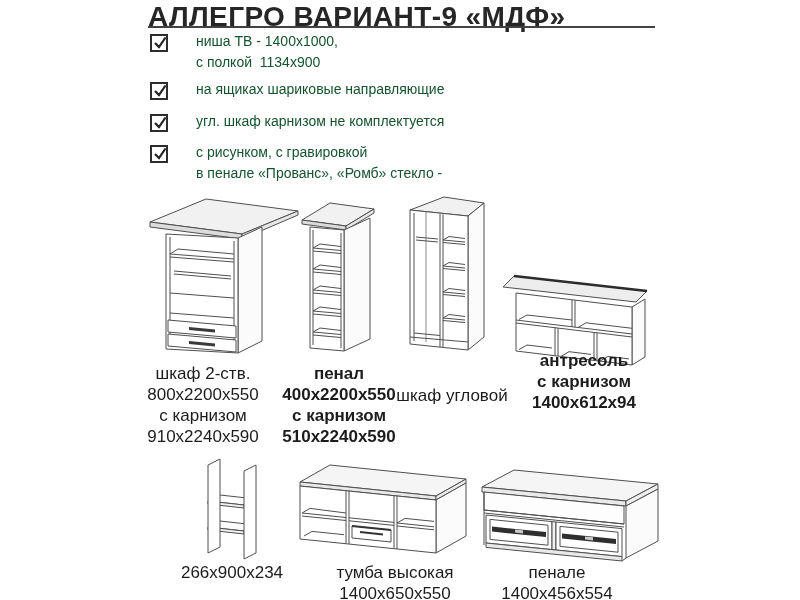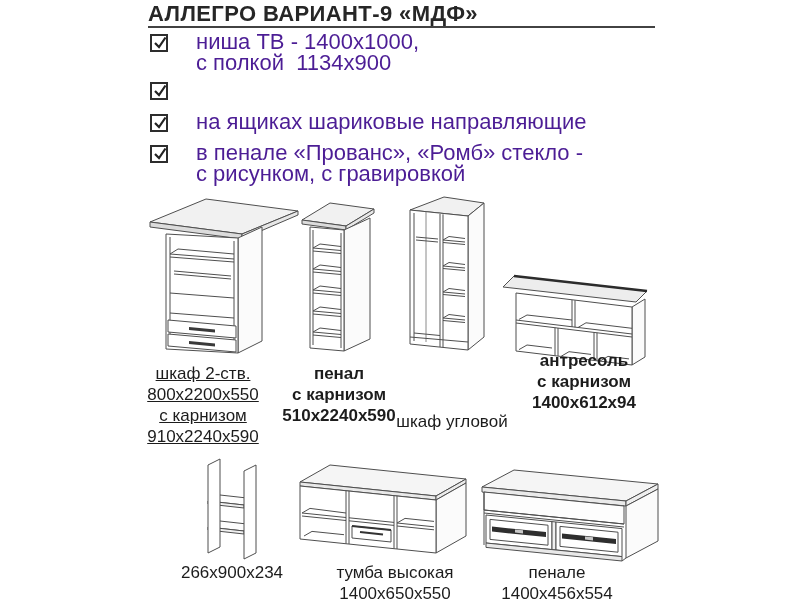--- a/index.html
+++ b/index.html
@@ -2,31 +2,31 @@
 <html><head>
 <meta charset="utf-8">
 <style>
   html,body { margin:0; padding:0; background:#ffffff; }
   .page {
     position:relative; width:800px; height:600px; background:#fff;
     font-family:"Liberation Sans", sans-serif; color:#1c1c1c; overflow:hidden;
   }
   .title {
     position:absolute; left:148px; top:1px; margin:0;
-    font-size:22px; font-weight:600; letter-spacing:0.4px;
+    font-size:28px; font-weight:600; letter-spacing:0.4px;
     color:#262626; white-space:nowrap;
   }
   .rule { position:absolute; left:148px; top:26px; width:507px; height:2px; background:#424242; }
 
   .checkbox {
     position:absolute; width:14px; height:14px; border:2px solid #2d2d2d; background:#fff;
   }
   .checkbox svg { position:absolute; left:0; top:-1px; }
   .feature-text {
-    position:absolute; font-size:22px; line-height:21px; white-space:nowrap; color:#4c1d95;
+    position:absolute; font-size:14px; line-height:21px; white-space:nowrap; color:#14532d;
   }
   .feature-text span { display:block; }
 
   .fig { position:absolute; }
   .fig svg { display:block; }
   .fig-label {
     position:absolute; text-align:center; font-size:17px; line-height:21px; color:#1c1c1c;
   }
   .fig-label span { display:block; white-space:nowrap; }
 </style>
@@ -46,38 +46,41 @@
   <div class="feature-text" style="left:196px;top:31px;">
     <span>ниша ТВ - 1400х1000,</span>
     <span>с полкой &nbsp;1134х900</span>
   </div>
 
   <div class="checkbox" style="left:150px;top:82px;">
     <svg width="16" height="16" viewBox="0 0 16 16">
         <path d="M3 8 L7 12 L13.5 2.5" stroke="#222" stroke-width="2.2" fill="none"></path>
       </svg>
   </div>
-  <div class="feature-text" style="left:196px;top:79px;margin-top:32px;">
+  <div class="feature-text" style="left:196px;top:79px;">
     <span>на ящиках шариковые направляющие</span>
   </div>
 
   <div class="checkbox" style="left:150px;top:114px;">
     <svg width="16" height="16" viewBox="0 0 16 16">
         <path d="M3 8 L7 12 L13.5 2.5" stroke="#222" stroke-width="2.2" fill="none"></path>
       </svg>
   </div>
+  <div class="feature-text" style="left:196px;top:111px;">
+    <span>угл. шкаф карнизом не комплектуется</span>
+  </div>
 
   <div class="checkbox" style="left:150px;top:145px;">
     <svg width="16" height="16" viewBox="0 0 16 16">
         <path d="M3 8 L7 12 L13.5 2.5" stroke="#222" stroke-width="2.2" fill="none"></path>
       </svg>
   </div>
   <div class="feature-text" style="left:196px;top:142px;">
+    <span>с рисунком, с гравировкой</span>
     <span>в пенале «Прованс», «Ромб» стекло -</span>
-    <span>с рисунком, с гравировкой</span>
   </div>
 
   <div class="fig" style="left:146px;top:192px;">
     <svg width="158" height="170" viewBox="0 0 158 170">
       <g stroke="#4f4f4f" stroke-width="1" fill="none" stroke-linejoin="round">
         <polygon points="4,30 60,7 152,19 96,42" fill="#f1f1f1"></polygon>
         <polygon points="4,30 96,42 96,47 4,35" fill="#dcdcdc"></polygon>
         <polygon points="96,42 152,19 152,23 96,47" fill="#e7e7e7"></polygon>
         <polygon points="92,46 116,35 116,149 92,161" fill="#fbfbfb"></polygon>
         <polygon points="20,42 92,46 92,161 20,157" fill="#ffffff"></polygon>
@@ -277,34 +280,35 @@
         <polygon points="82,65 148,71.6 148,99.6 82,93" fill="#ffffff"></polygon>
         <polygon points="86,69.4 144,75.2 144,95.2 86,89.4"></polygon>
         <polygon points="88,76.6 142,82 142,87 88,81.6" fill="#2e2e2e" stroke="none"></polygon>
         <polygon points="111,79.4 119,80.2 119,83.4 111,82.6" fill="#c9c9c9" stroke="none"></polygon>
         <polygon points="12,86 148,99.6 148,104 12,90.4" fill="#e9e9e9"></polygon>
         <line x1="148" y1="104" x2="152" y2="101"></line>
       </g>
     </svg>
   </div>
 
-  <div class="fig-label" style="left:115px;top:363px;width:176px;text-decoration:underline;">
+  <div class="fig-label" style="left:115px;top:363px;width:176px;">
     <span>шкаф 2-ств.</span>
     <span>800х2200х550</span>
     <span>с карнизом</span>
     <span>910х2240х590</span>
   </div>
 
   <div class="fig-label" style="left:259px;top:363px;width:160px;font-weight:bold;">
     <span>пенал</span>
+    <span>400х2200х550</span>
     <span>с карнизом</span>
     <span>510х2240х590</span>
   </div>
 
-  <div class="fig-label" style="left:372px;top:411px;width:160px;">
+  <div class="fig-label" style="left:372px;top:385px;width:160px;">
     <span>шкаф угловой</span>
   </div>
 
   <div class="fig-label" style="left:498px;top:350px;width:172px;font-weight:bold;">
     <span>антресоль</span>
     <span>с карнизом</span>
     <span>1400х612х94</span>
   </div>
 
   <div class="fig-label" style="left:157px;top:562px;width:150px;">

